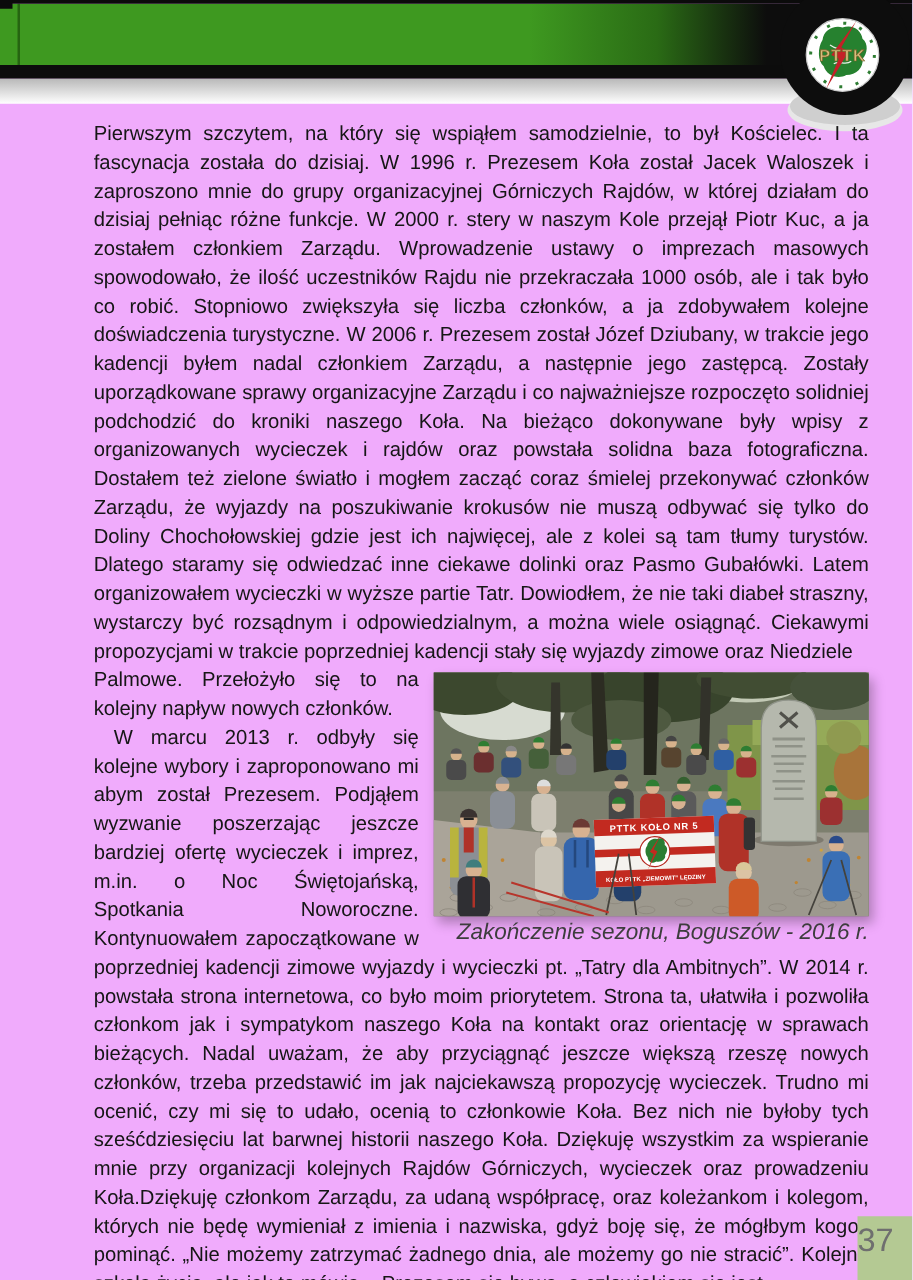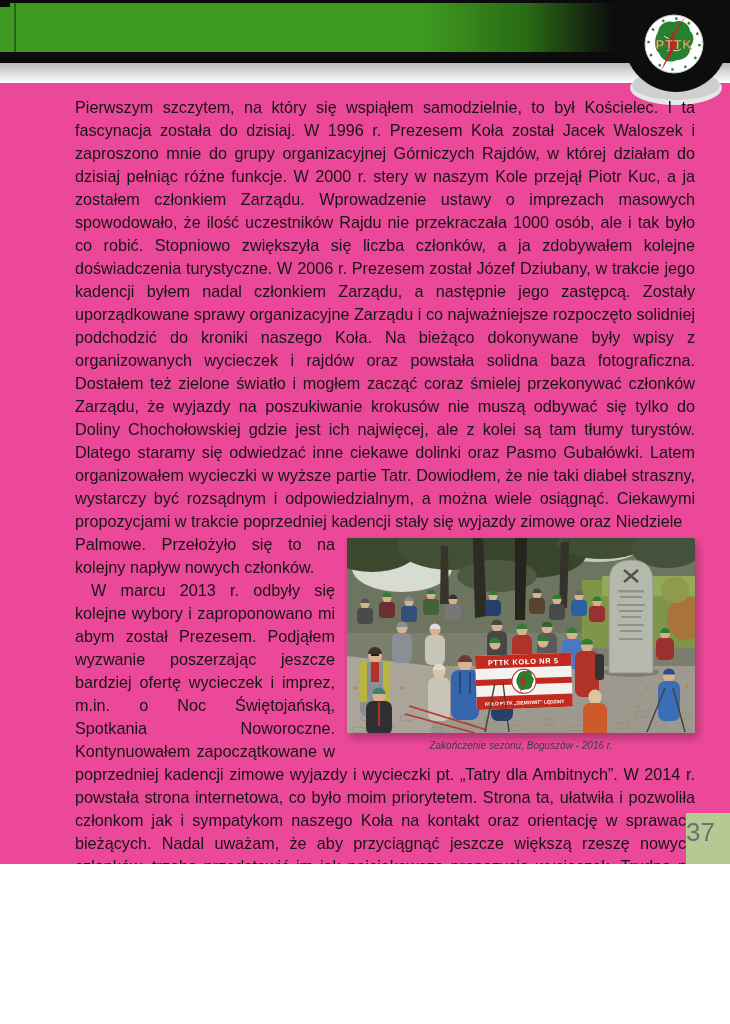--- a/index.html
+++ b/index.html
@@ -1,36 +1,36 @@
 <!DOCTYPE html>
 <html><head>
 <meta charset="utf-8">
 <style>
   html,body{margin:0;padding:0;background:#ffffff;}
-  .page{position:relative;width:730px;height:864px;background:#ec4899;overflow:hidden;
+  .page{position:relative;width:730px;height:1024px;background:#f0abfc;overflow:hidden;
         font-family:"Liberation Sans",sans-serif;text-decoration:underline;}
   
   .hdr-topline{position:absolute;top:0;left:0;width:730px;height:3px;background:#0b0b0b;}
   .hdr-corner{position:absolute;top:0;left:0;width:10px;height:7px;background:#0b0b0b;}
   .hdr-green{position:absolute;top:3px;left:0;width:730px;height:49px;
              background:linear-gradient(90deg,#3e9920 0%,#3e9920 58%,#2a6b15 72%,#0d0d0d 84%,#0d0d0d 100%);}
   .hdr-vline{position:absolute;left:14px;top:0;width:2px;height:49px;background:rgba(18,58,6,.55);}
   .hdr-black{position:absolute;top:52px;left:0;width:730px;height:11px;background:#0c0c0c;}
   .hdr-shadow{position:absolute;top:63px;left:0;width:730px;height:20px;
               background:linear-gradient(#b9b9b9,#ffffff);}
   .logo-wrap{position:absolute;left:614px;top:-12px;width:124px;height:124px;}
   
   .article{position:absolute;left:35px;right:35px;top:96px;font-size:16.2px;line-height:23px;
            color:#161616;text-align:justify;margin-left:40px;}
   .para{margin:0;}
   .indent{text-indent:16px;}
   .photo-fig{float:right;width:348px;margin:5px 0 2px 12px;}
   .photo{width:348px;height:195px;box-shadow:3px 5px 9px rgba(0,0,0,.28);background:#7d7f6e;}
   .photo svg{display:block;}
-  figcaption{font-style:italic;font-size:10px;color:#3d3d3d;text-align:center;
+  figcaption{font-style:italic;font-size:18px;color:#3d3d3d;text-align:right;
              margin-top:4px;line-height:17px;}
   .closing{float:right;}
   
   .page-number{position:absolute;right:0;bottom:0;width:44px;height:51px;background:#b4c993;
                color:#6f6f6f;font-size:26px;padding-top:4px;box-sizing:border-box;}
 </style>
 </head>
 <body>
 
 <div class="page">

